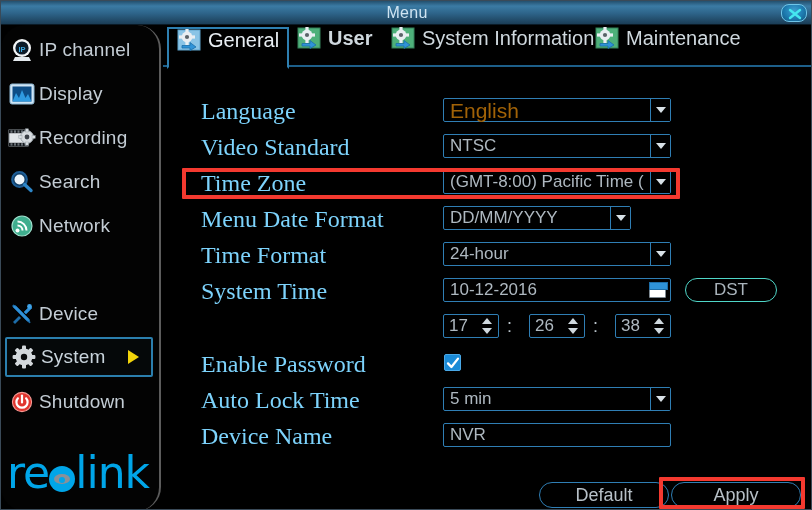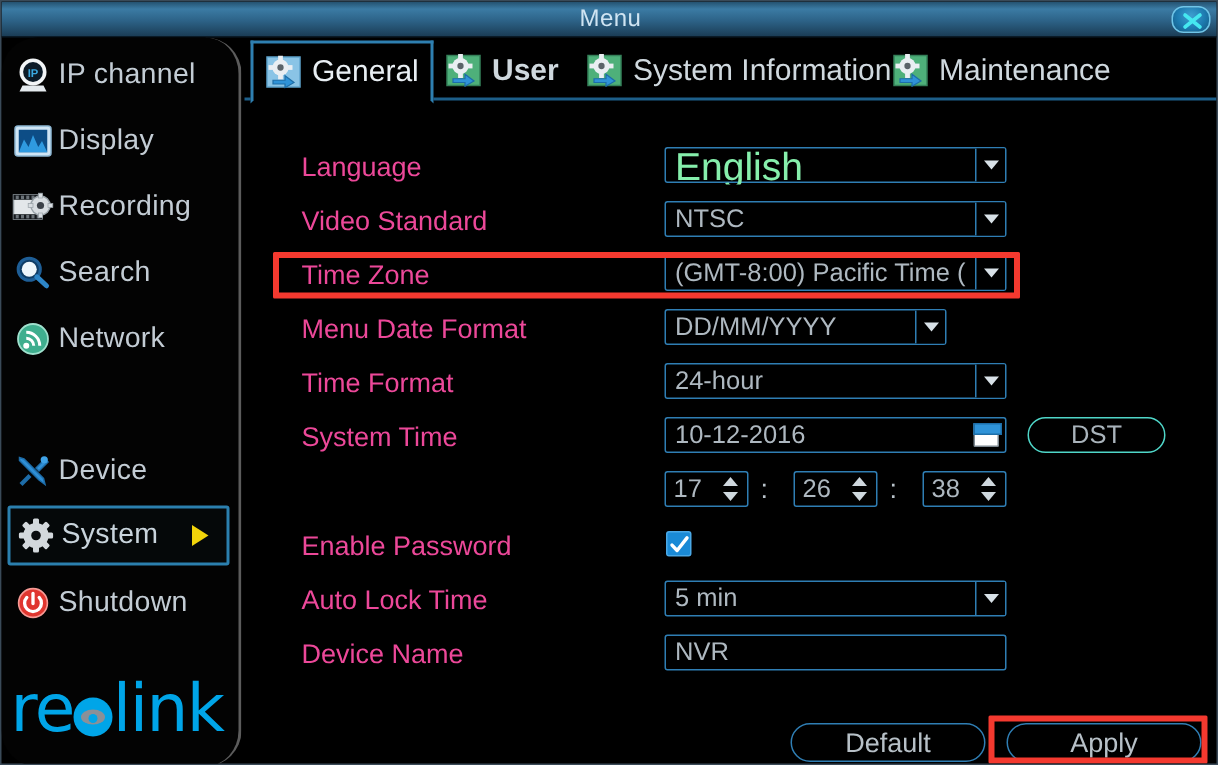--- a/index.html
+++ b/index.html
@@ -101,57 +101,58 @@
   }
 
   
   .tabbar {
     position: absolute; left: 162px; top: 26px;
     width: 648px; height: 40px;
     border-bottom: 2px solid #1d5f8a;
   }
   .tab {
     position: absolute; top: 0; height: 40px;
-    display: flex; align-items: center; gap: 7px;
+    display: flex; align-items: flex-start; gap: 7px;
     padding: 0 8px;
     cursor: pointer;
   }
   .tab .t-lbl { font-size: 20px; color: #cfd8de; white-space: nowrap; }
   .tab.active {
     border: 2px solid #2e7fb0;
     border-bottom: 2px solid #000;
     background: #000;
     height: 42px;
   }
   .tab.active .t-lbl { color: #e8eef3; }
 
   
   .tabicon { width: 24px; height: 22px; position: relative; flex: 0 0 24px; }
 
   
   .form { position: absolute; left: 162px; top: 70px; width: 648px; height: 438px; }
   .row { position: absolute; left: 0; height: 26px; }
   .lbl {
     position: absolute; left: 38px;
-    font-size: 18px; color: #ec4899; white-space: nowrap;
+    font-size: 24px; color: #7dd3fc; white-space: nowrap;
     line-height: 26px;
+    font-family: Liberation Serif, serif;
   }
   .ctl {
     position: absolute; left: 280px;
     height: 24px;
     border: 1px solid #2f7eb4;
     background: #000;
     border-radius: 2px;
   }
   .ctl .val {
     position: absolute; left: 6px; top: 0;
     line-height: 22px; font-size: 17px; color: #aeb8c0;
     white-space: nowrap; overflow: hidden;
   }
-  .ctl.big .val { font-size: 26px; color: #86efac; line-height: 24px; }
+  .ctl.big .val { font-size: 21px; color: #a16207; line-height: 24px; }
   .ddarrow {
     position: absolute; right: 0; top: 0;
     width: 20px; height: 22px;
     background: #000;
     border-left: 1px solid #2f7eb4;
     display: flex; align-items: center; justify-content: center;
     cursor: pointer;
   }
   .ddarrow i {
     width: 0; height: 0;
@@ -574,20 +575,20 @@
       </div>
     </div>
 
     <div class="row" style="top:352px;">
       <span class="lbl">Device Name</span>
       <div class="ctl" style="left:280px;width:228px;">
         <span class="val">NVR</span>
       </div>
     </div>
 
-    <div class="btn" style="left:364px;top:411px;">Default</div>
+    <div class="btn" style="left:376px;top:411px;">Default</div>
     <div class="btn" style="left:508px;top:411px;">Apply</div>
   </div>
 
   <div class="redbox" style="left:181px;top:167px;width:498px;height:31px;"></div>
   <div class="redbox" style="left:658px;top:476px;width:146px;height:32px;"></div>
 
 </div>
 
 </body></html>

